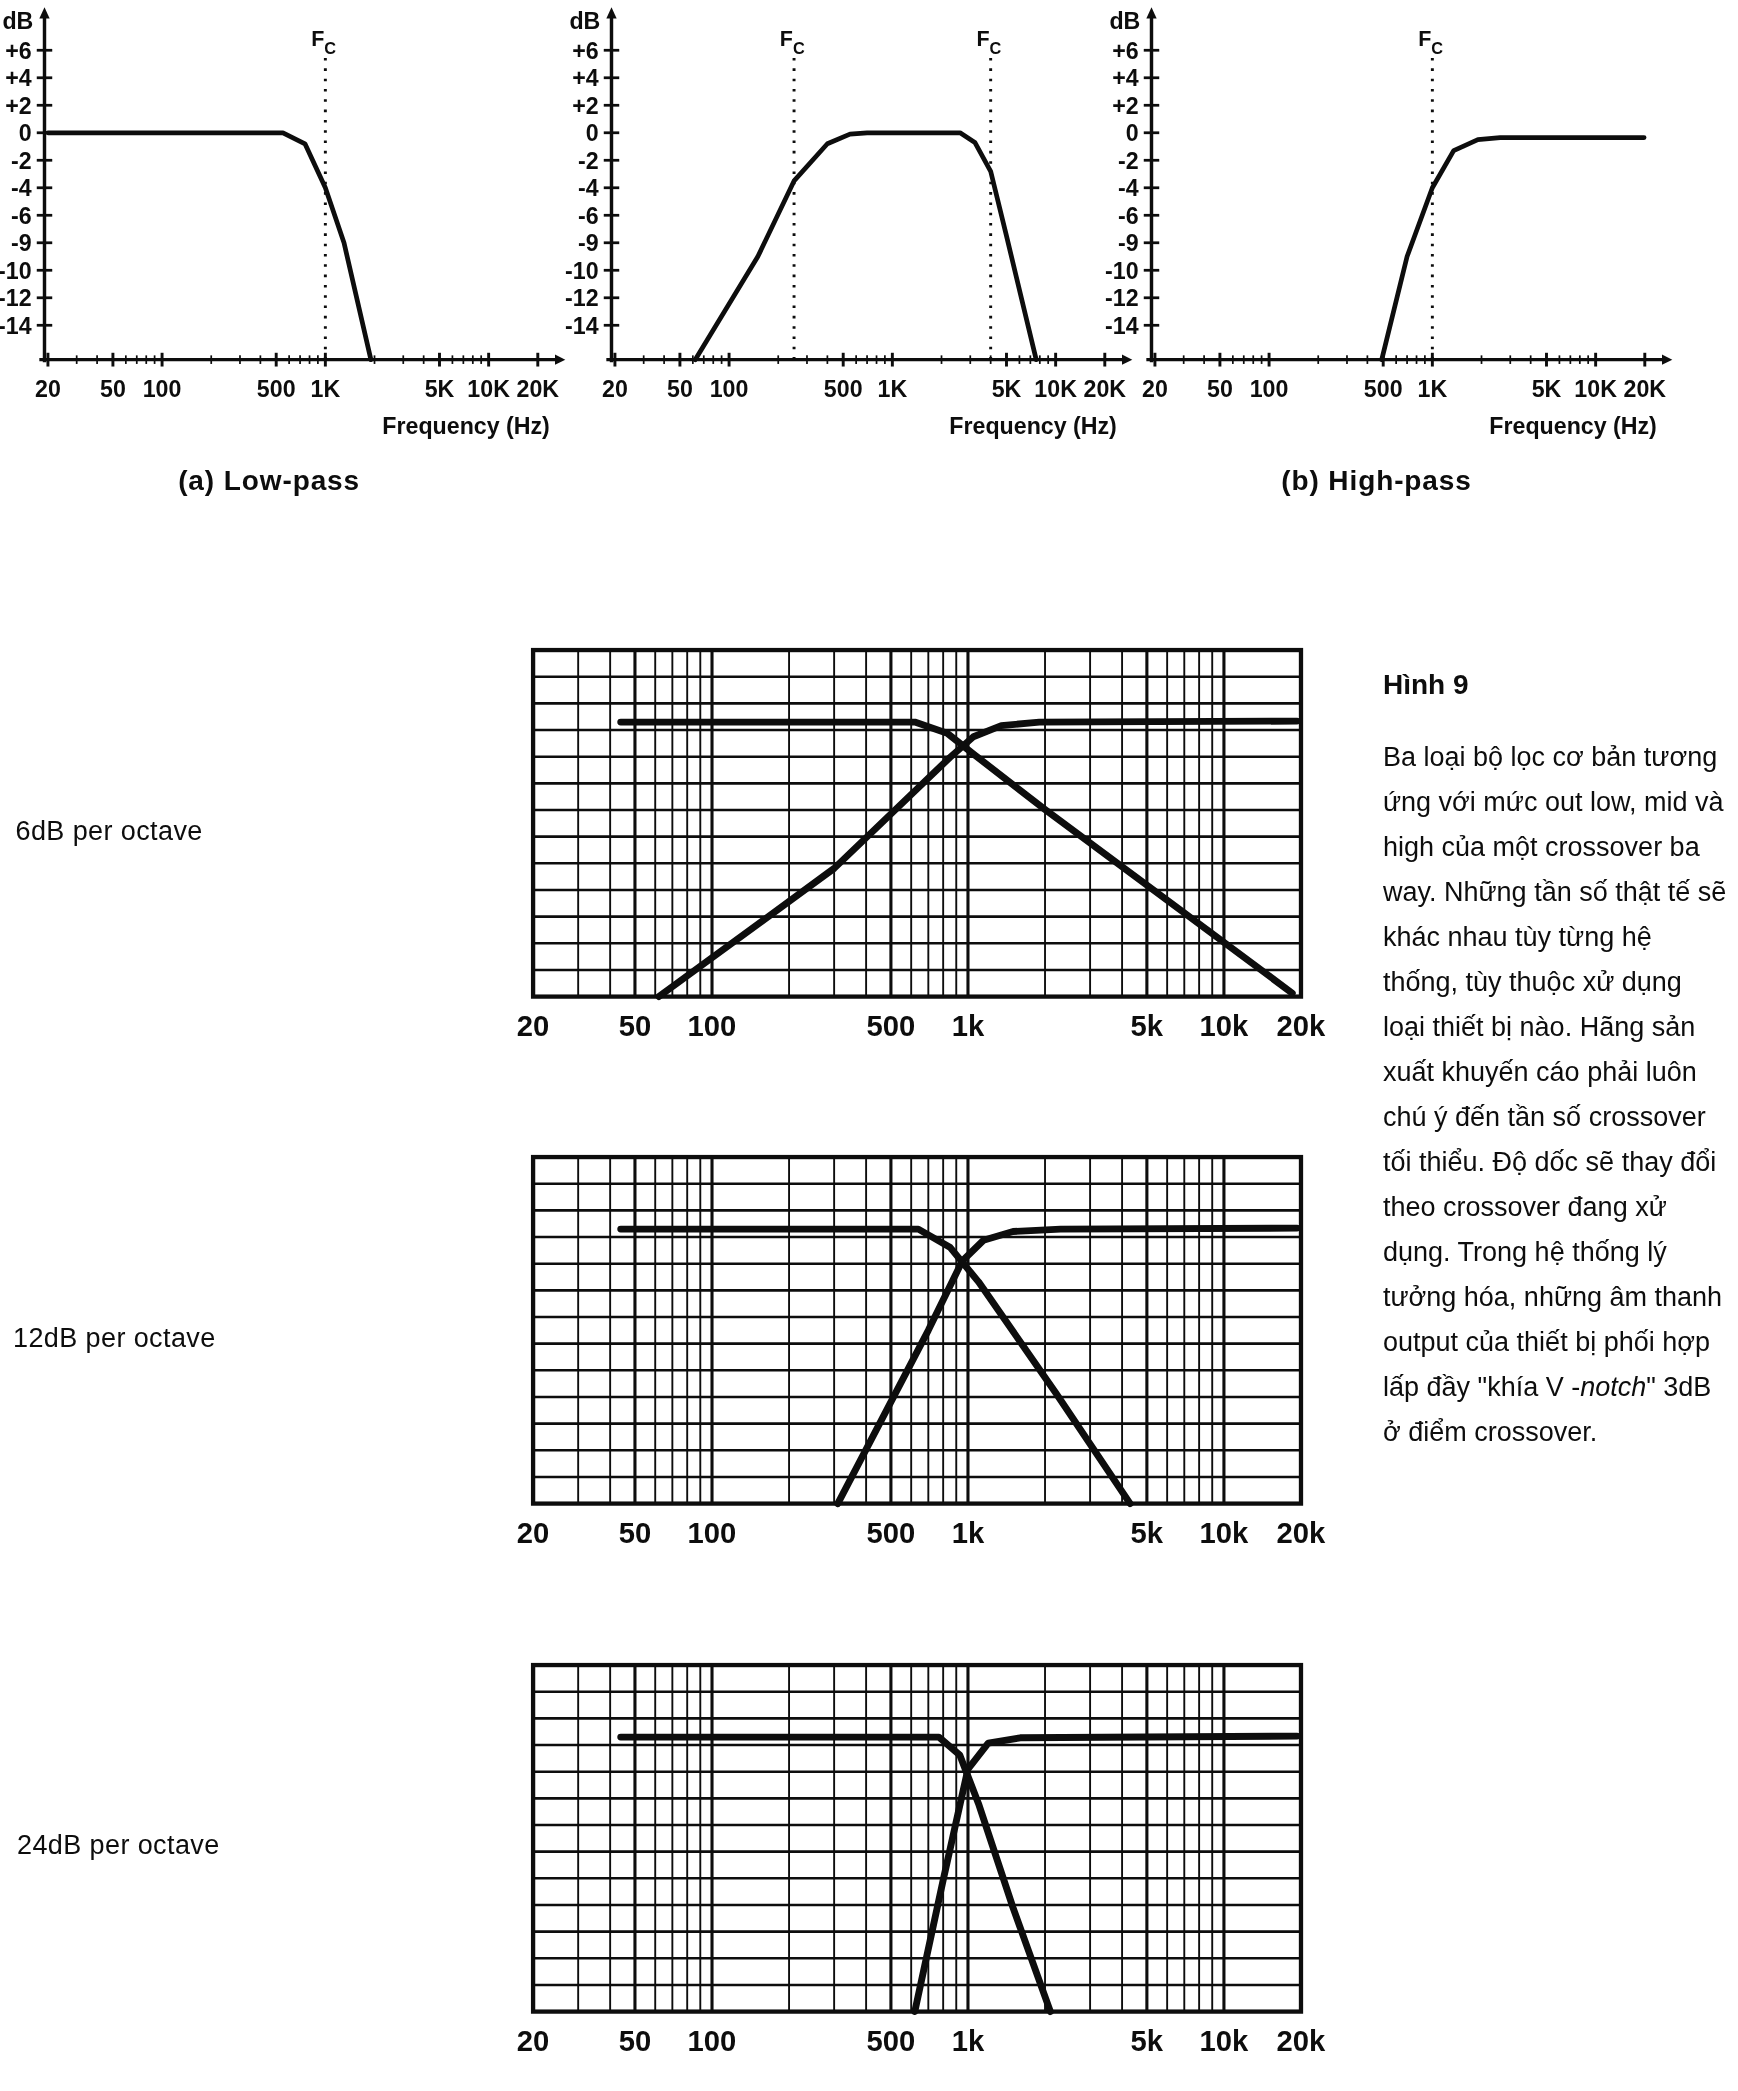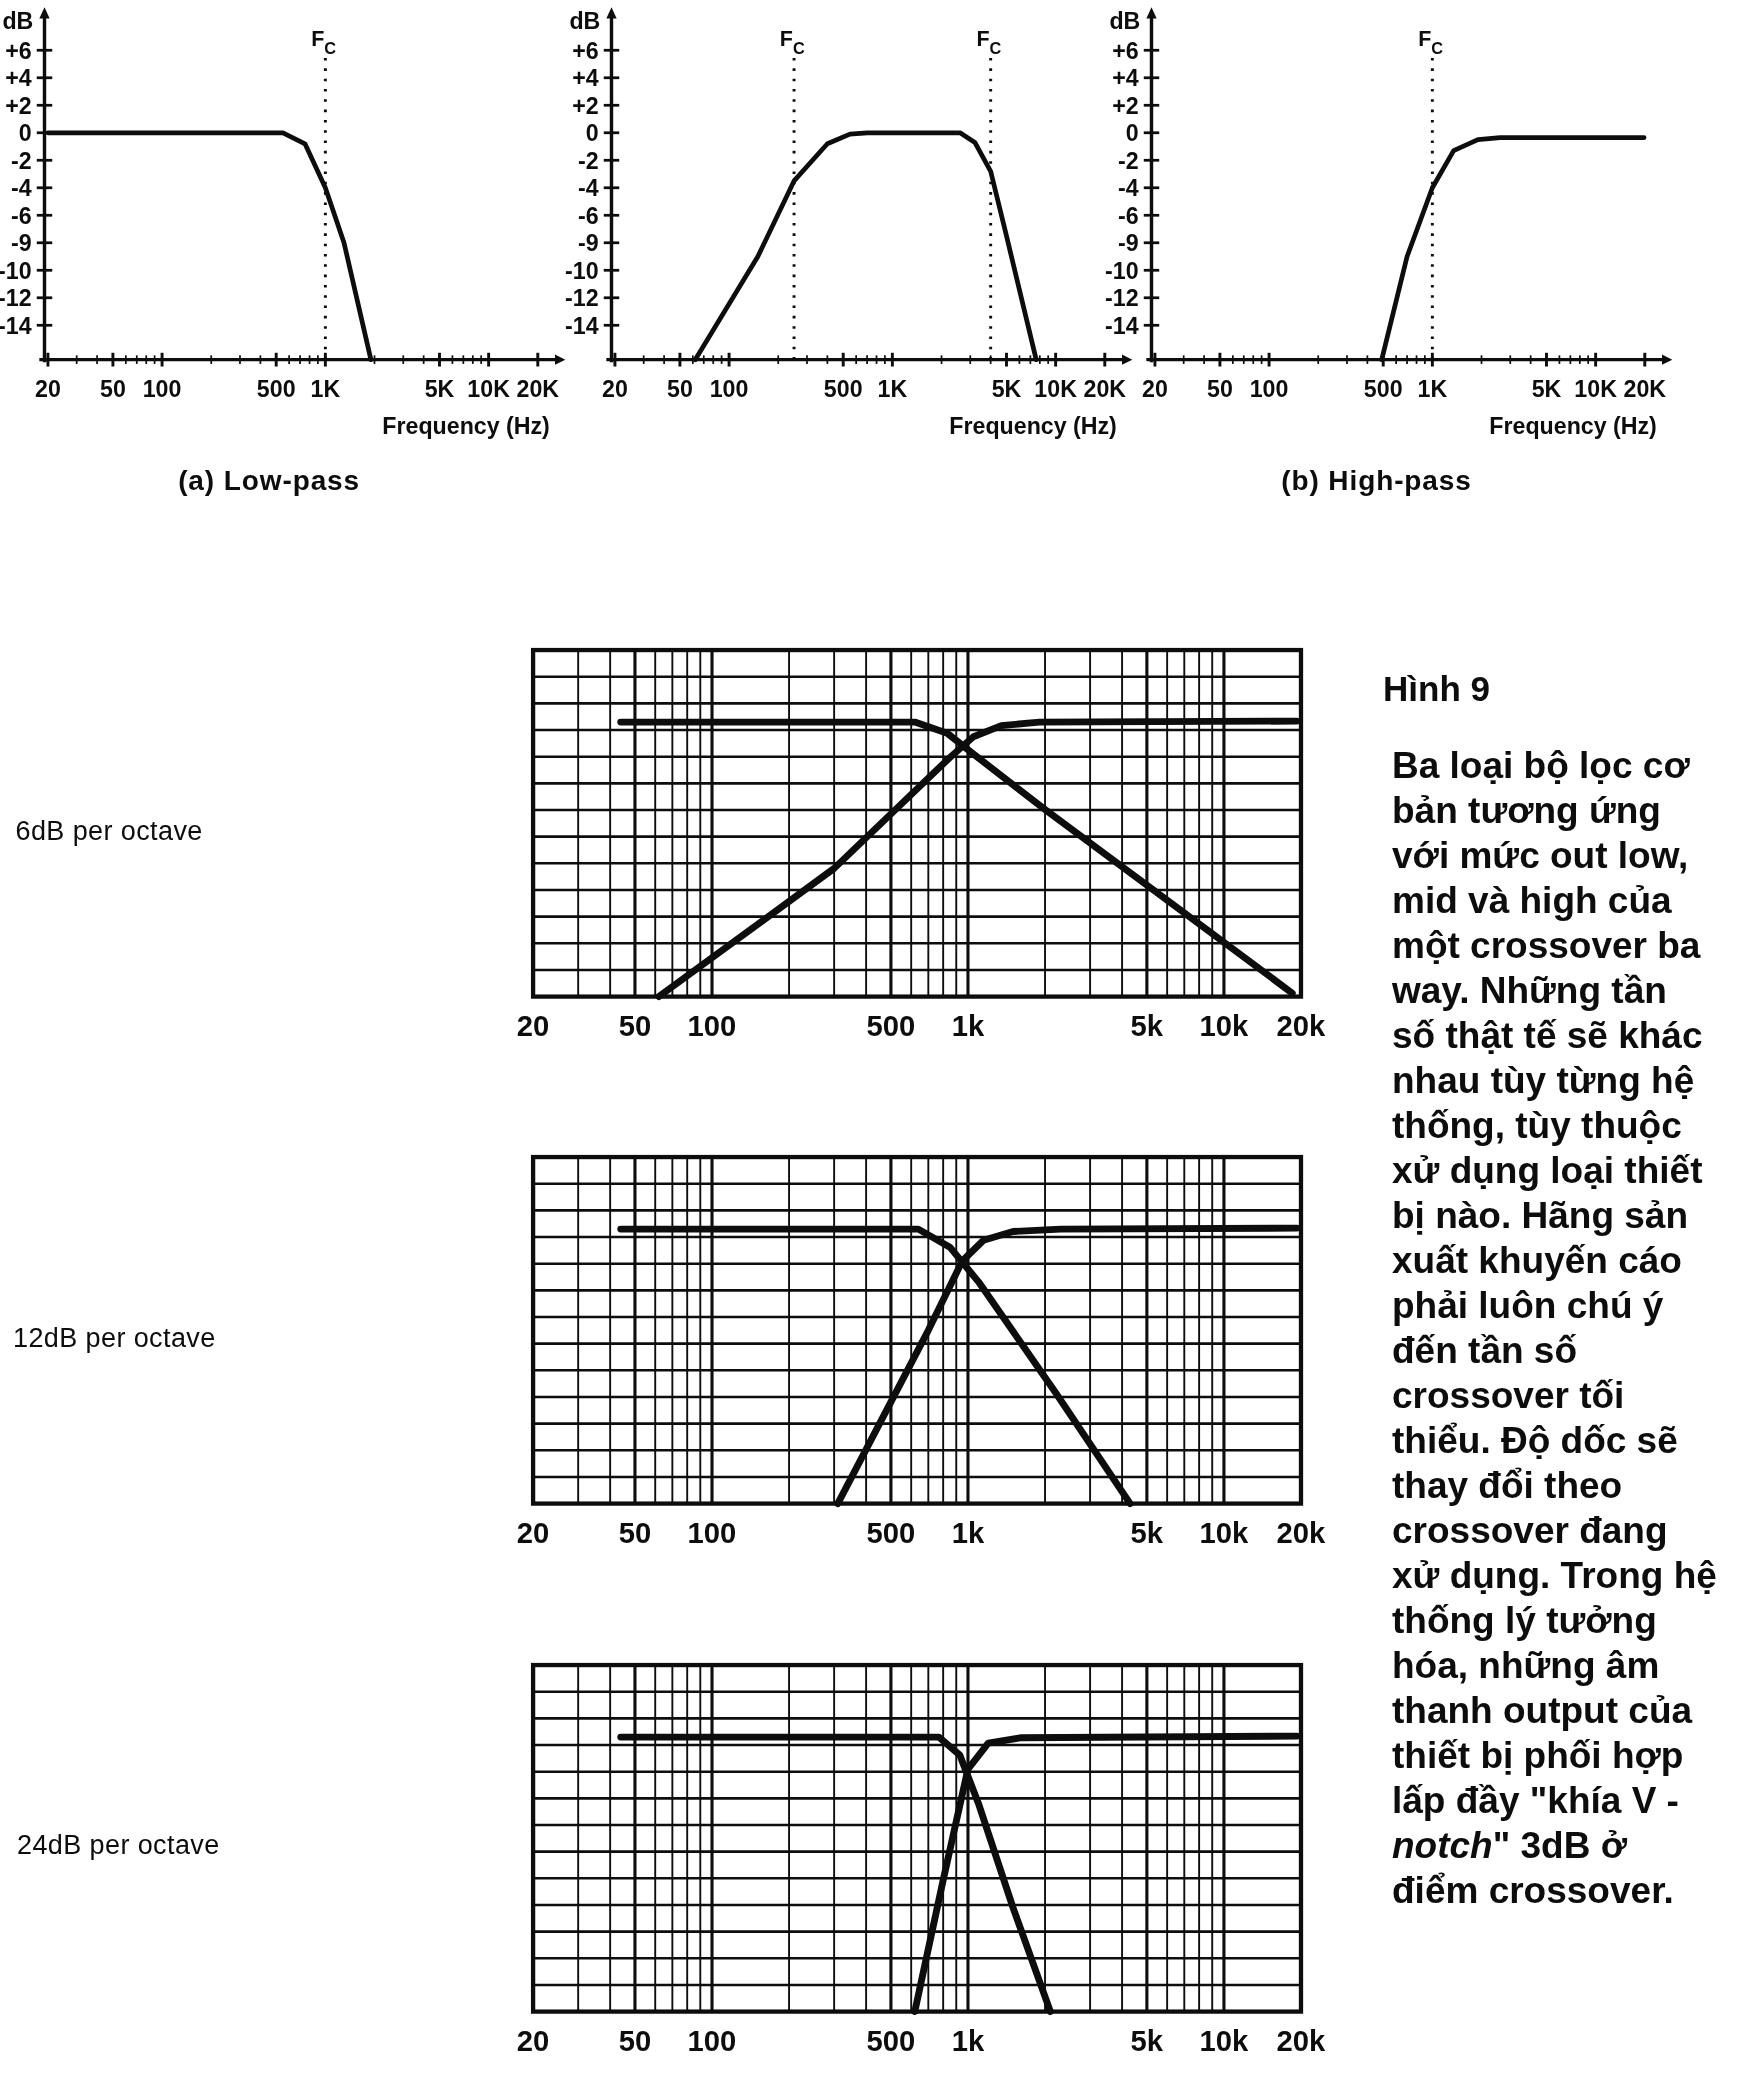--- a/index.html
+++ b/index.html
@@ -4,22 +4,22 @@
 <style>
   html,body{margin:0;padding:0;background:#9a9a9a;}
   .page{position:relative;width:1739px;height:2092px;background:#ffffff;
         font-family:"Liberation Sans",sans-serif;color:#0d0d0d;overflow:hidden;}
   .top-chart{position:absolute;top:3.4px;width:572px;}
   .top-chart svg{overflow:visible;display:block;}
   .tcaption{font-weight:700;font-size:28px;letter-spacing:0.9px;text-align:center;width:533px;margin-top:28px;}
   .big-chart{position:absolute;left:503px;overflow:visible;}
   .slope-label{position:absolute;font-weight:400;font-size:27px;letter-spacing:0.4px;}
   .sidebar{position:absolute;left:1383px;top:669px;width:346px;}
-  .sidebar h2{margin:0 0 34px 0;font-size:35px;font-weight:700;}
-  .sidebar p{margin:9px;font-size:37px;line-height:45px;font-weight:700;}
+  .sidebar h2{margin:0 0 34px 0;font-size:28px;font-weight:700;}
+  .sidebar p{margin:0;font-size:27px;line-height:45px;font-weight:400;}
   .sidebar em{font-style:italic;}
   .tk{font-family:"Liberation Sans",sans-serif;font-weight:700;font-size:27px;fill:#0d0d0d;}
   .fc{font-family:"Liberation Sans",sans-serif;font-weight:700;font-size:25px;fill:#0d0d0d;}
   .bk{font-family:"Liberation Sans",sans-serif;font-weight:700;font-size:34px;fill:#0d0d0d;}
 </style>
 </head>
 <body>
 
 <div class="page">
 

